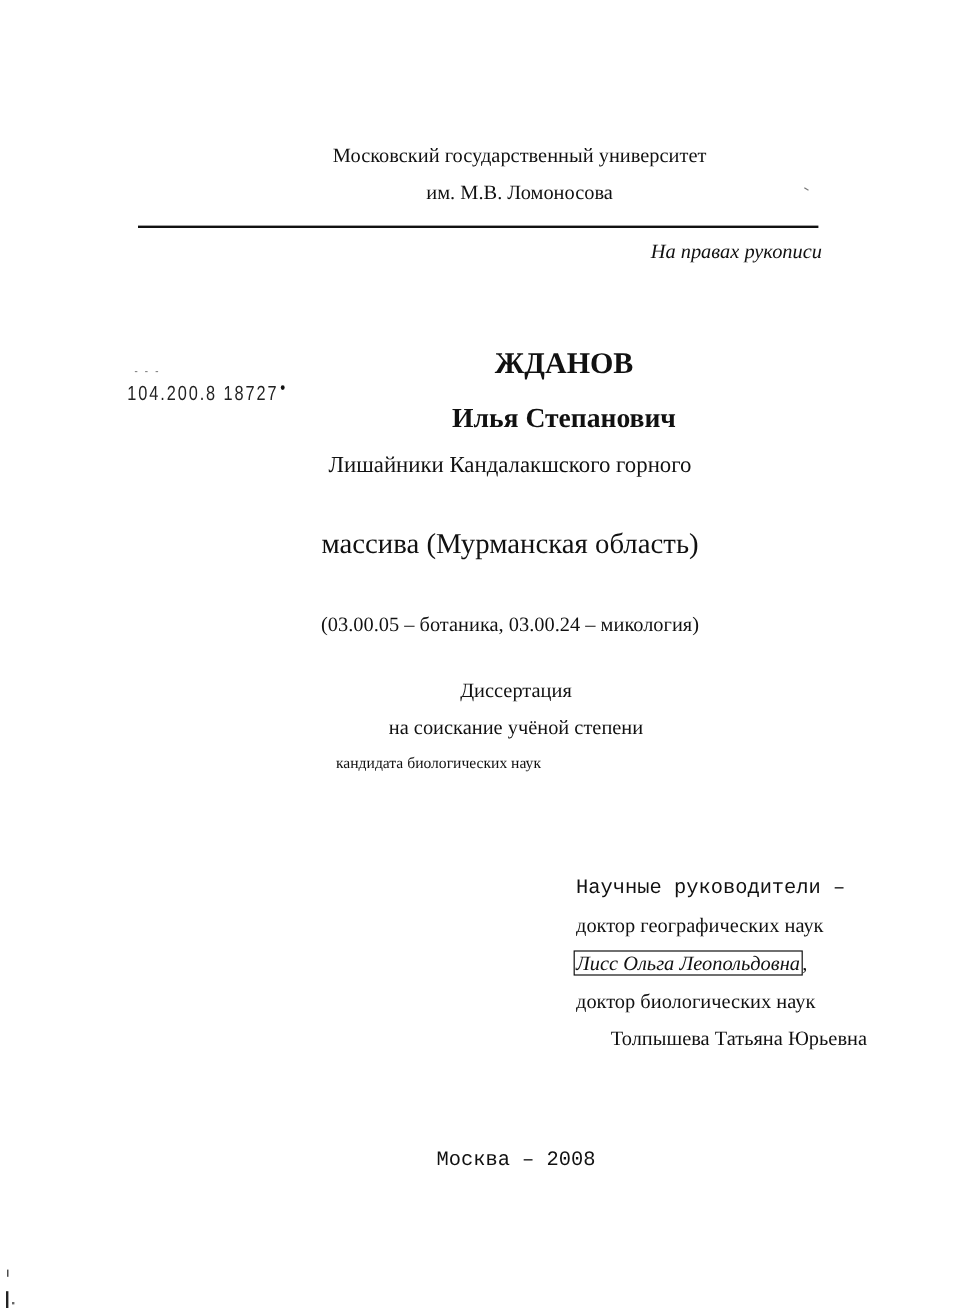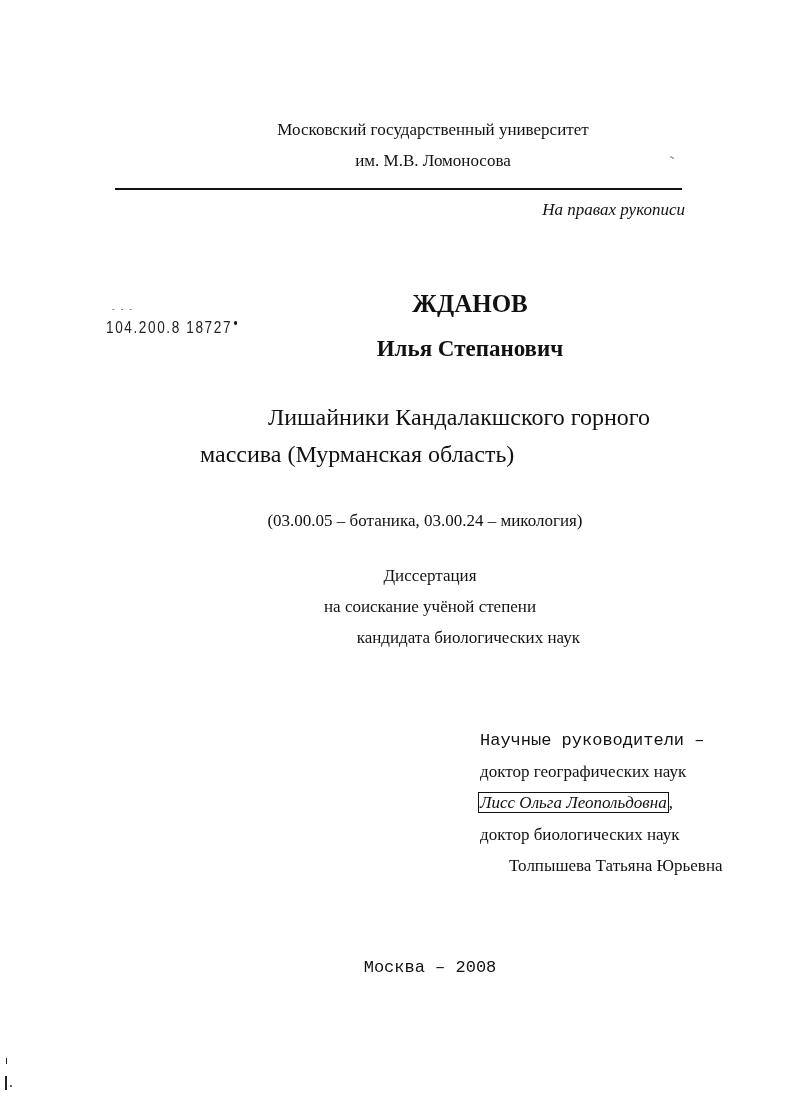--- a/index.html
+++ b/index.html
@@ -9,26 +9,26 @@
   .univ { top: 120px; font-size: 17px; left: 258px; width: 350px; text-align: center; }
   .univ2 { top: 151px; font-size: 17px; left: 258px; width: 350px; text-align: center; }
   .rule { position: absolute; left: 115px; top: 188px; width: 567px; height: 2px; background: #111; }
   .rights { top: 200px; right: 114px; font-size: 17px; font-style: italic; }
   .stamp { top: 318px; left: 106px; font-family: "Liberation Sans", "DejaVu Sans", sans-serif;
            font-size: 17px; letter-spacing: 2px; transform: scaleX(0.8); transform-origin: left; color: #222; }
   .stamp-dot { display: inline-block; width: 4px; height: 4px; background: #111; border-radius: 50%; vertical-align: 8px; margin-left: 2px; }
   .stamp-marks { top: 305px; left: 112px; font-size: 8px; letter-spacing: 2px; color: #444; }
   .surname { top: 290px; left: 300px; width: 340px; text-align: center; font-size: 25px; font-weight: bold; }
   .names { top: 336px; left: 300px; width: 340px; text-align: center; font-size: 23px; font-weight: bold; }
-  .title1 { top: 404px; left: 200px; width: 450px; text-align: right; font-size: 24px; }
-  .title2 { top: 441px; left: 200px; width: 450px; text-align: left; font-size: 24px; }
+  .title1 { top: 377px; left: 200px; width: 450px; text-align: center; font-size: 19px; }
+  .title2 { top: 441px; left: 200px; width: 450px; text-align: center; font-size: 24px; }
   .codes { top: 511px; left: 200px; width: 450px; text-align: center; font-size: 17px; }
   .diss { top: 566px; left: 280px; width: 300px; text-align: center; font-size: 17px; }
   .diss2 { top: 597px; left: 280px; width: 300px; text-align: center; font-size: 17px; }
-  .diss3 { top: 628px; left: 280px; width: 300px; text-align: right; font-size: 17px; }
+  .diss3 { top: 628px; left: 280px; width: 300px; text-align: left; font-size: 13px; }
   .sup { left: 480px; font-size: 17px; }
   .sup1 { top: 731px; font-family: Liberation Mono, monospace; }
   .sup2 { top: 762px; }
   .sup3 { top: 793px; }
   .sup4 { top: 825px; }
   .sup5 { top: 856px; margin-left: 29px; }
   .boxed { border: 1.5px solid #111; padding: 0 1px; margin-left: -2px; font-style: italic; }
   .city { top: 958px; left: 280px; width: 300px; text-align: center; font-size: 17px; font-family: Liberation Mono, monospace; }
   .tick { position: absolute; background: #222; }
   .corner-mark { position: absolute; top: 157px; left: 670px; width: 4px; height: 1px; background: #777; transform: rotate(30deg); }

